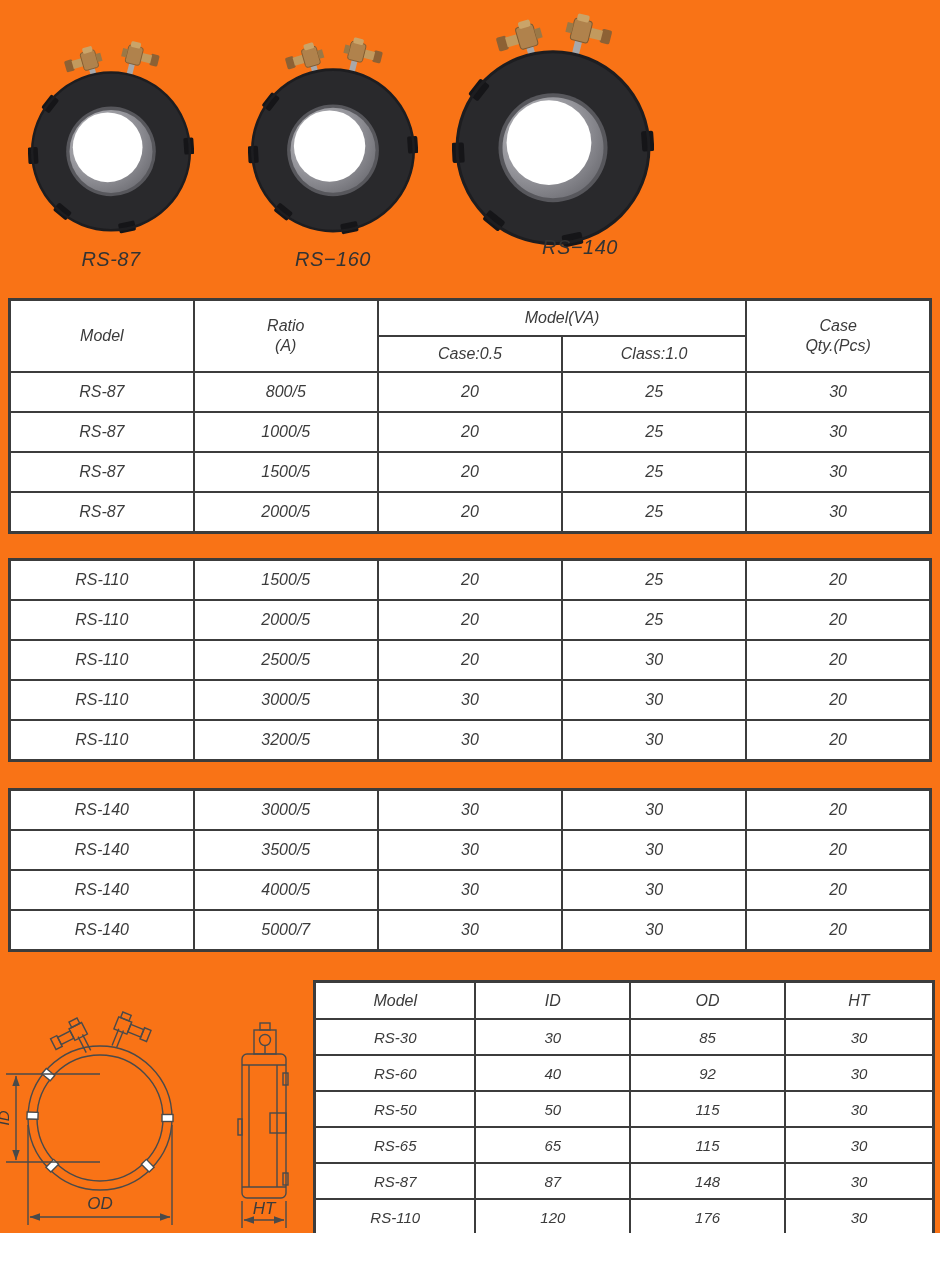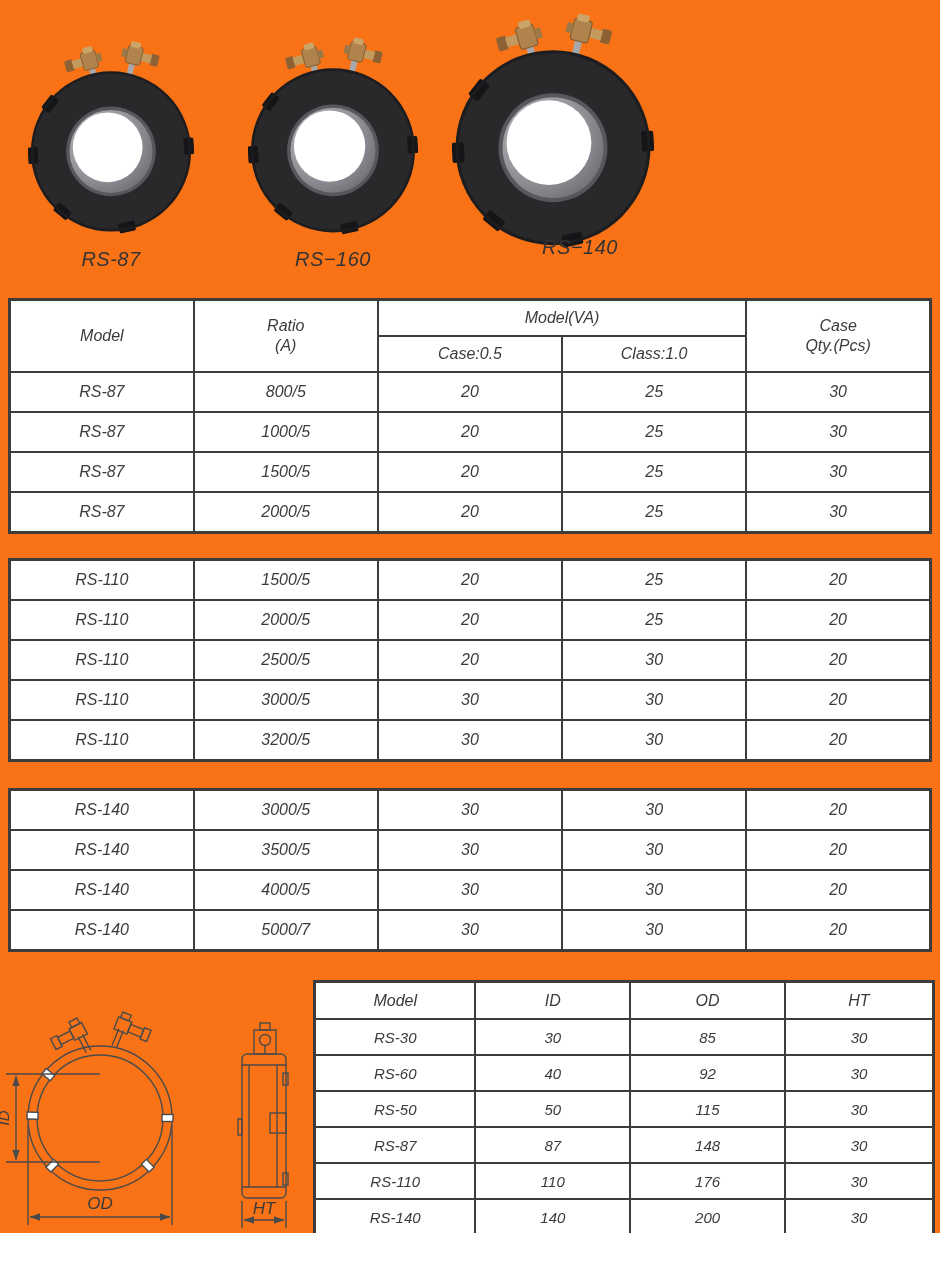--- a/index.html
+++ b/index.html
@@ -357,28 +357,34 @@
         <td>92</td>
         <td>30</td>
       </tr>
       <tr>
         <td>RS-50</td>
         <td>50</td>
         <td>115</td>
         <td>30</td>
       </tr>
       <tr>
+        <td>RS-65</td>
+        <td>65</td>
+        <td>115</td>
+        <td>30</td>
+      </tr>
+      <tr>
         <td>RS-87</td>
         <td>87</td>
         <td>148</td>
         <td>30</td>
       </tr>
       <tr>
         <td>RS-110</td>
-        <td>110</td>
+        <td>120</td>
         <td>176</td>
         <td>30</td>
       </tr>
       <tr>
         <td>RS-140</td>
         <td>140</td>
         <td>200</td>
         <td>30</td>
       </tr>
     </tbody>

